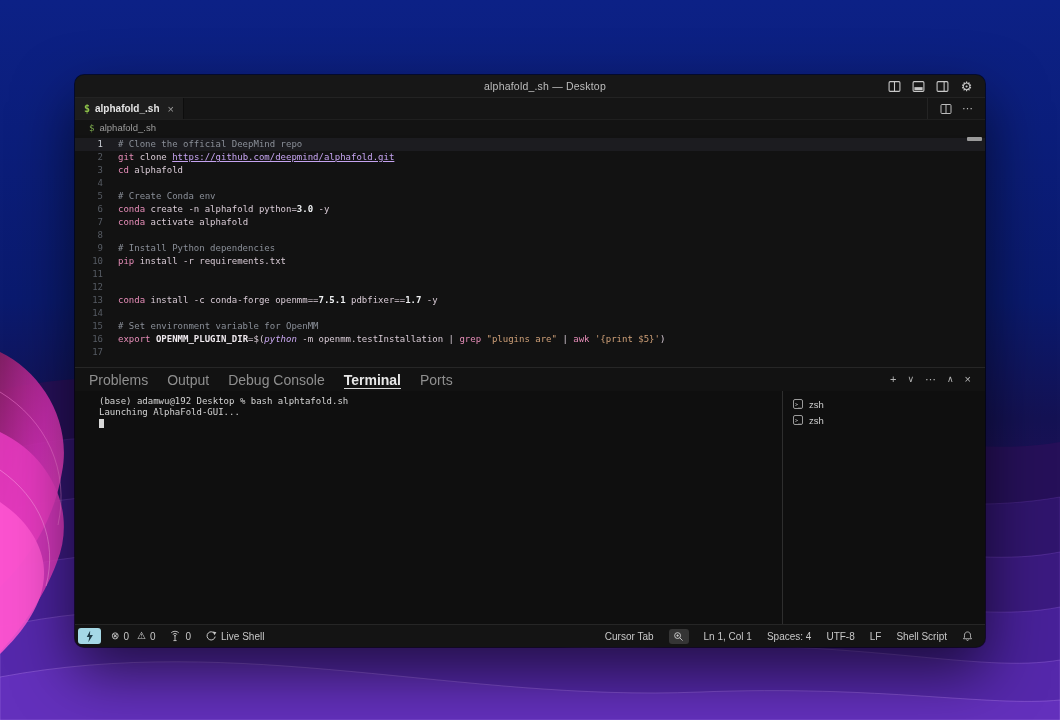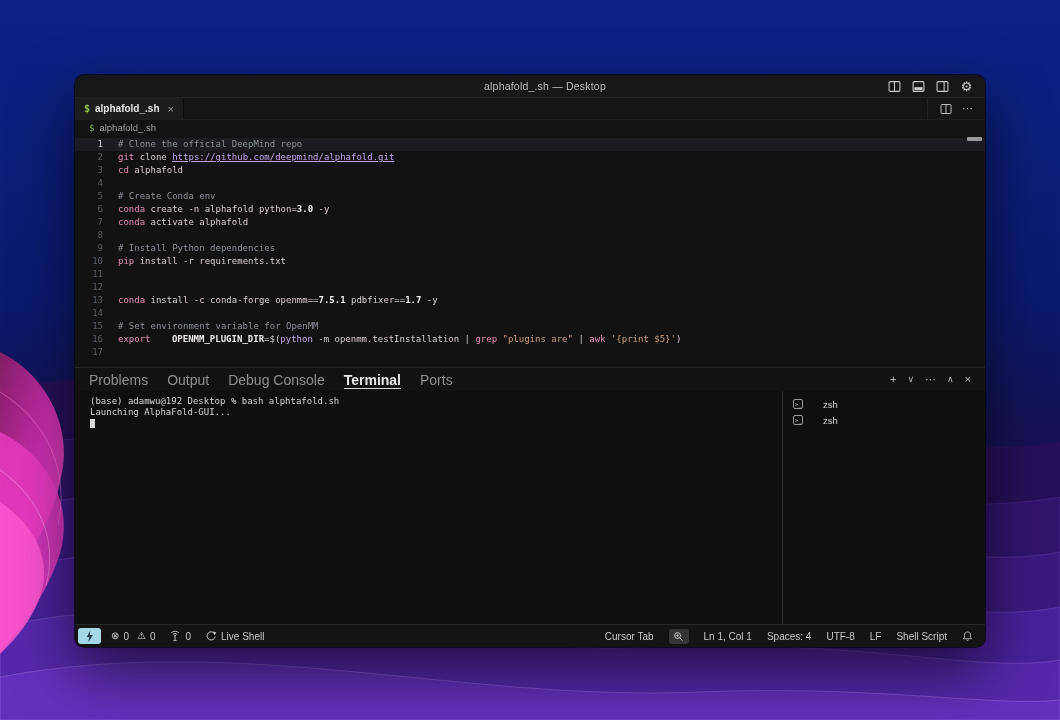--- a/index.html
+++ b/index.html
@@ -47,46 +47,46 @@
     font-family:"DejaVu Sans Mono",monospace;font-size:9px;padding-top:3px;overflow:hidden;}
   .code-line{display:flex;height:13px;line-height:13px;white-space:pre;}
   .code-line.active{background:#1c1c20;}
   .ln{width:28px;text-align:right;color:#565b63;flex:0 0 auto;margin-right:15px;}
   .code-line.active .ln{color:#c8ccd2;}
   .ctext{white-space:pre;}
   .tok-cm{color:#8a8f98;}
   .tok-kw{color:#e58cb7;}
   .tok-pl{color:#d9cbd6;}
   .tok-url{color:#c5a3f0;text-decoration:underline;}
-  .tok-var{color:#efe9ee;font-weight:bold;margin-left:16px;}
+  .tok-var{color:#efe9ee;font-weight:bold;}
   .tok-num{color:#eef0f2;font-weight:bold;}
   .tok-str{color:#cfa078;}
-  .tok-fn{color:#c9a7f0;}
+  .tok-fn{color:#c9a7f0;font-style:italic;}
   .scroll-thumb{position:absolute;top:2px;right:3px;width:15px;height:4px;
     background:#9a9a9a;border-radius:1px;}
 
   
   .panel-header{height:23px;background:#121212;border-top:1px solid #262626;
     display:flex;align-items:center;padding-left:14px;flex:0 0 auto;}
   .ptab{font-size:14px;color:#8f8f8f;margin-right:19px;height:100%;
     display:flex;align-items:center;position:relative;text-transform:uppercase;
     text-transform:none;}
   .ptab.active{color:#e7e7e7;font-weight:bold;}
   .ptab.active::after{content:"";position:absolute;left:0;right:0;bottom:2px;height:1px;background:#d7d7d7;}
   .panel-actions{margin-left:auto;display:flex;align-items:center;gap:11px;
     padding-right:14px;color:#b6b6b6;font-size:11px;}
   .panel-actions .pa{line-height:1;}
   .panel-actions .small{font-size:9px;}
   .panel-body{flex:1 1 auto;display:flex;background:#0f0f0f;min-height:0;}
-  .term-main{flex:1 1 auto;padding:5px 0 0 15px;font-family:"DejaVu Sans Mono",monospace;
+  .term-main{flex:1 1 auto;padding:5px 0 0 24px;font-family:"DejaVu Sans Mono",monospace;
     font-size:9px;color:#d4d4d4;}
   .tline{height:11px;line-height:11px;white-space:pre;}
   .cursor{display:inline-block;width:5px;height:9px;background:#d8d8d8;vertical-align:middle;}
   .term-side{flex:0 0 202px;border-left:1px solid #2e2e2e;padding-top:5px;}
-  .trow{display:flex;align-items:center;gap:20px;height:16px;padding-left:10px;}
+  .trow{display:flex;align-items:center;gap:6px;height:16px;padding-left:10px;}
   .ticon{width:10px;height:10px;border:1px solid #9a9a9a;border-radius:2px;
     color:#cfcfcf;font-family:"DejaVu Sans Mono",monospace;font-size:5px;line-height:9px;
     text-align:left;padding-left:1px;box-sizing:border-box;}
   .trow .tlabel{color:#cfcfcf;font-size:9.5px;}
 
   
   .statusbar{height:22px;background:#141414;border-top:1px solid #262626;
     display:flex;align-items:center;color:#c8c8c8;font-size:10px;flex:0 0 auto;}
   .remote-badge{width:23px;height:16px;background:#a5d8e6;border-radius:3px;
     margin-left:3px;display:flex;align-items:center;justify-content:center;flex:0 0 auto;}

